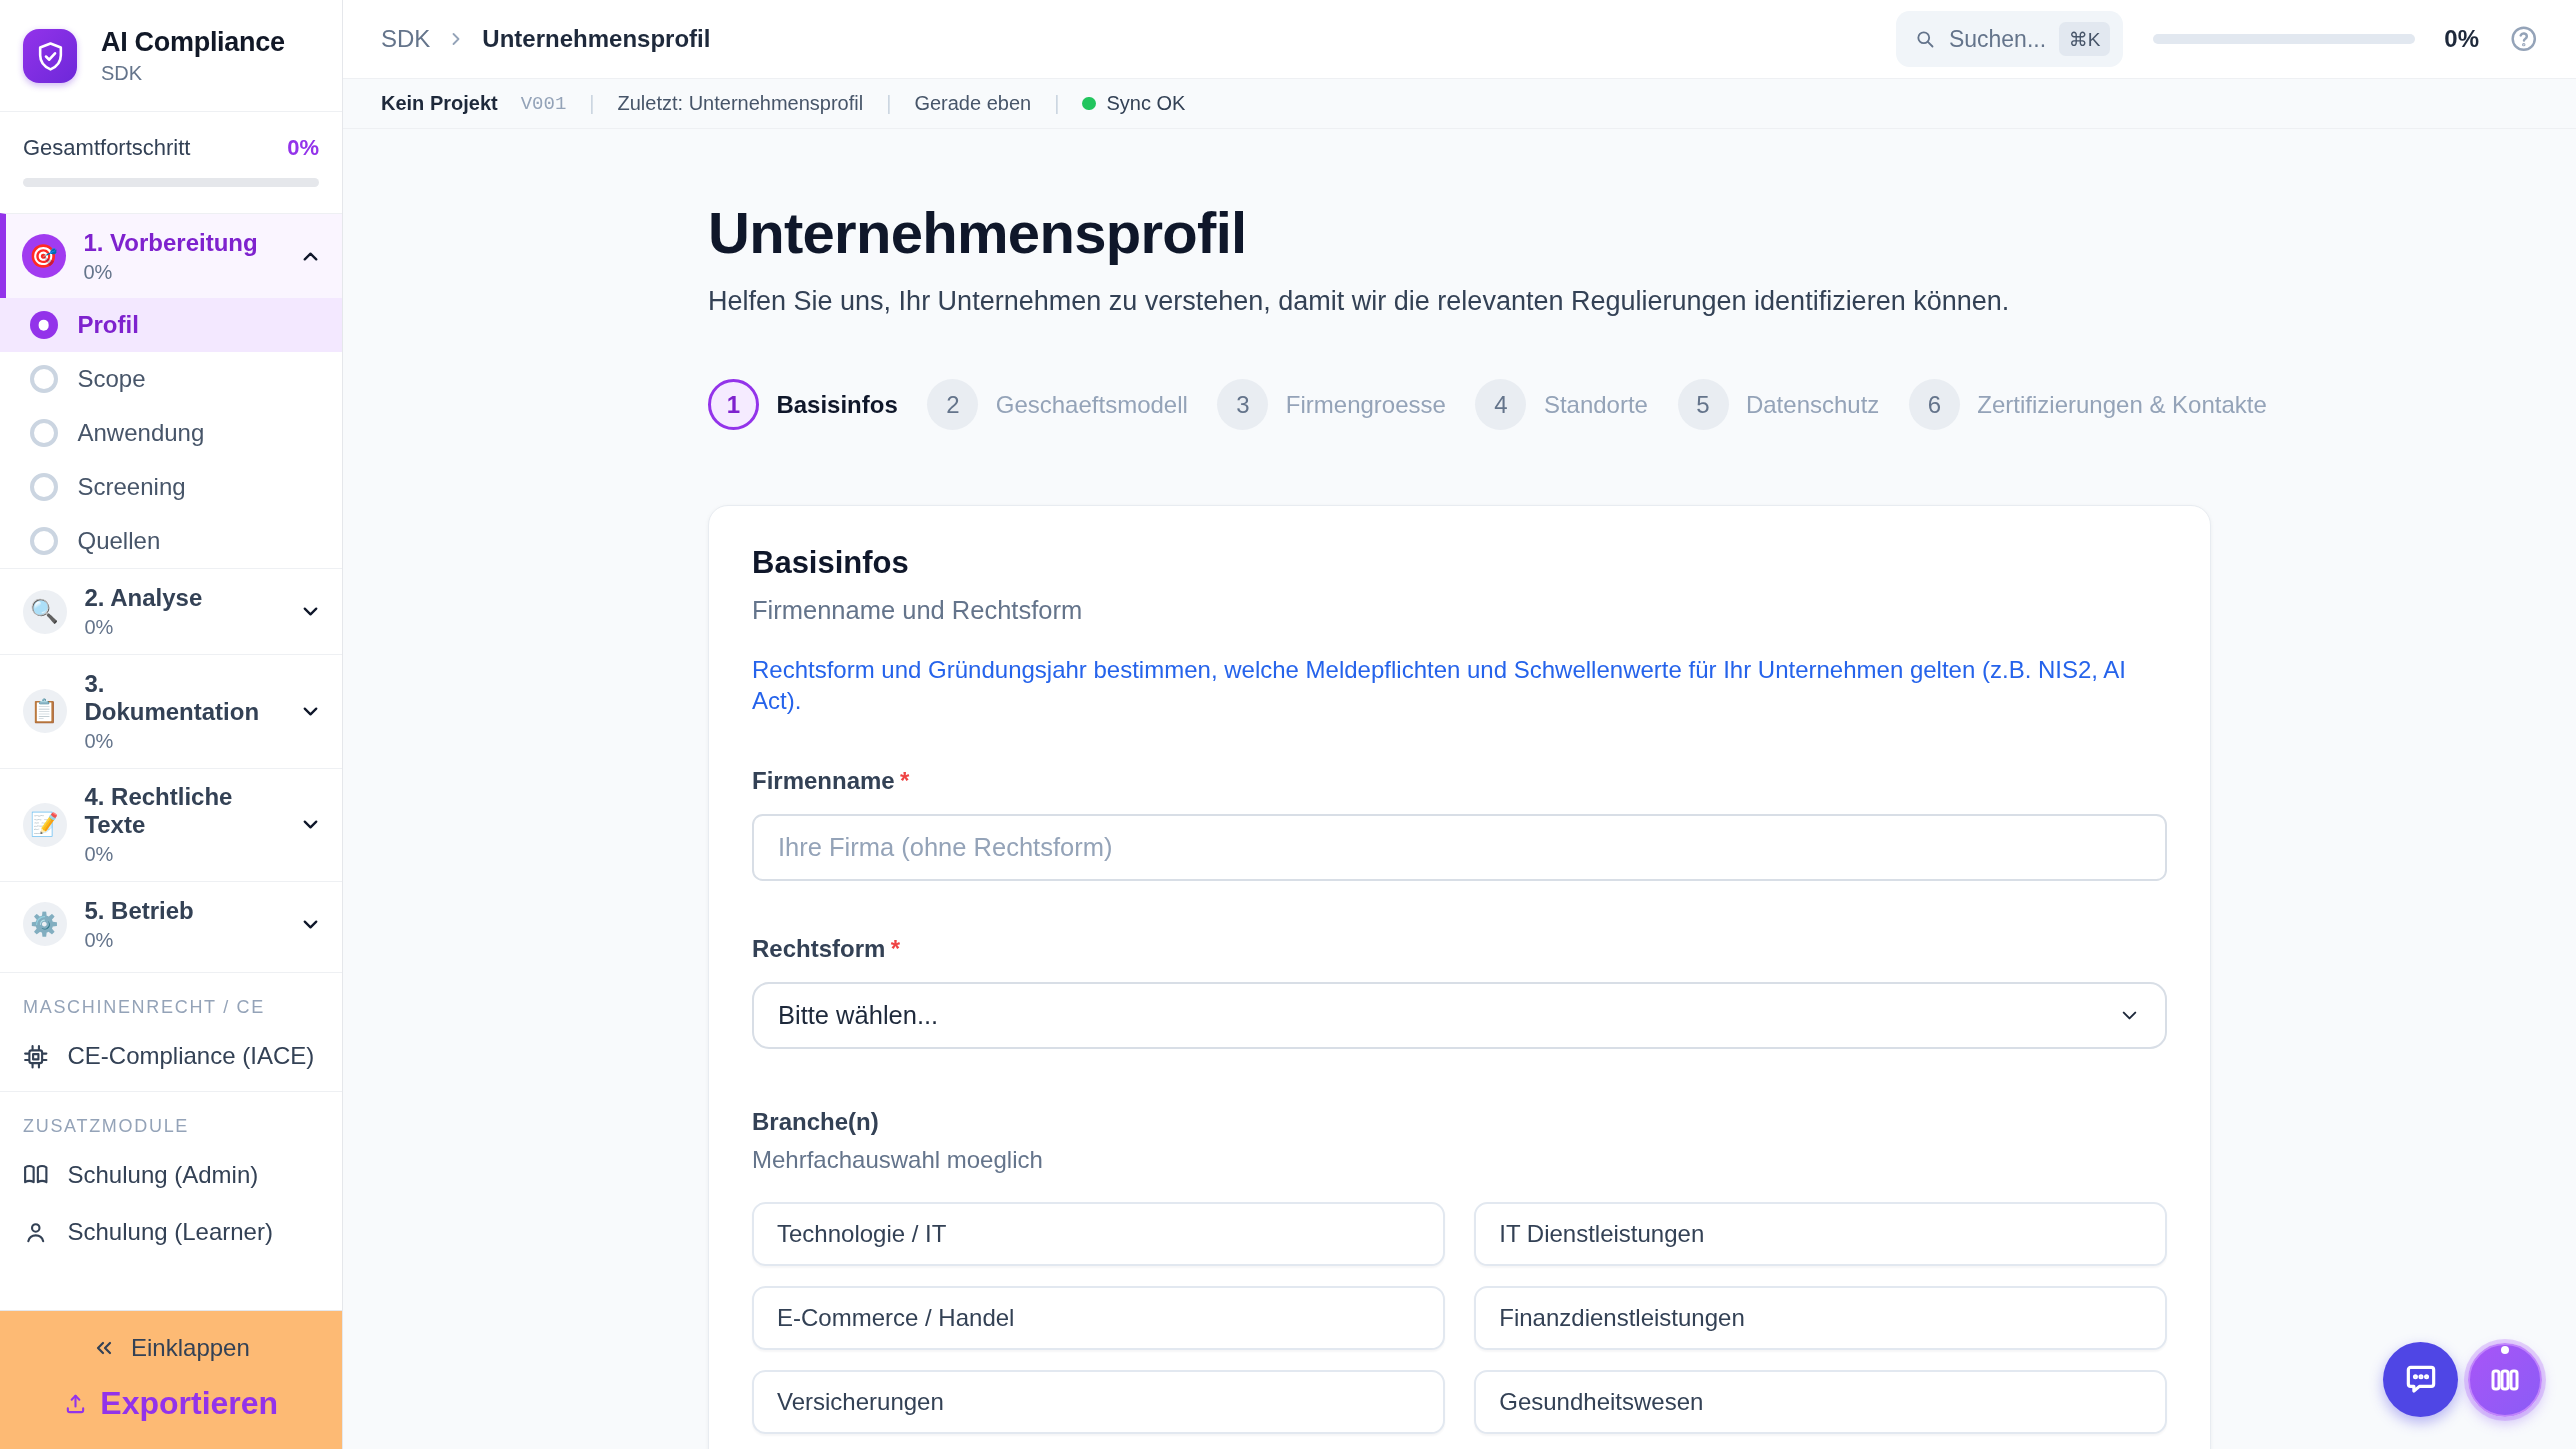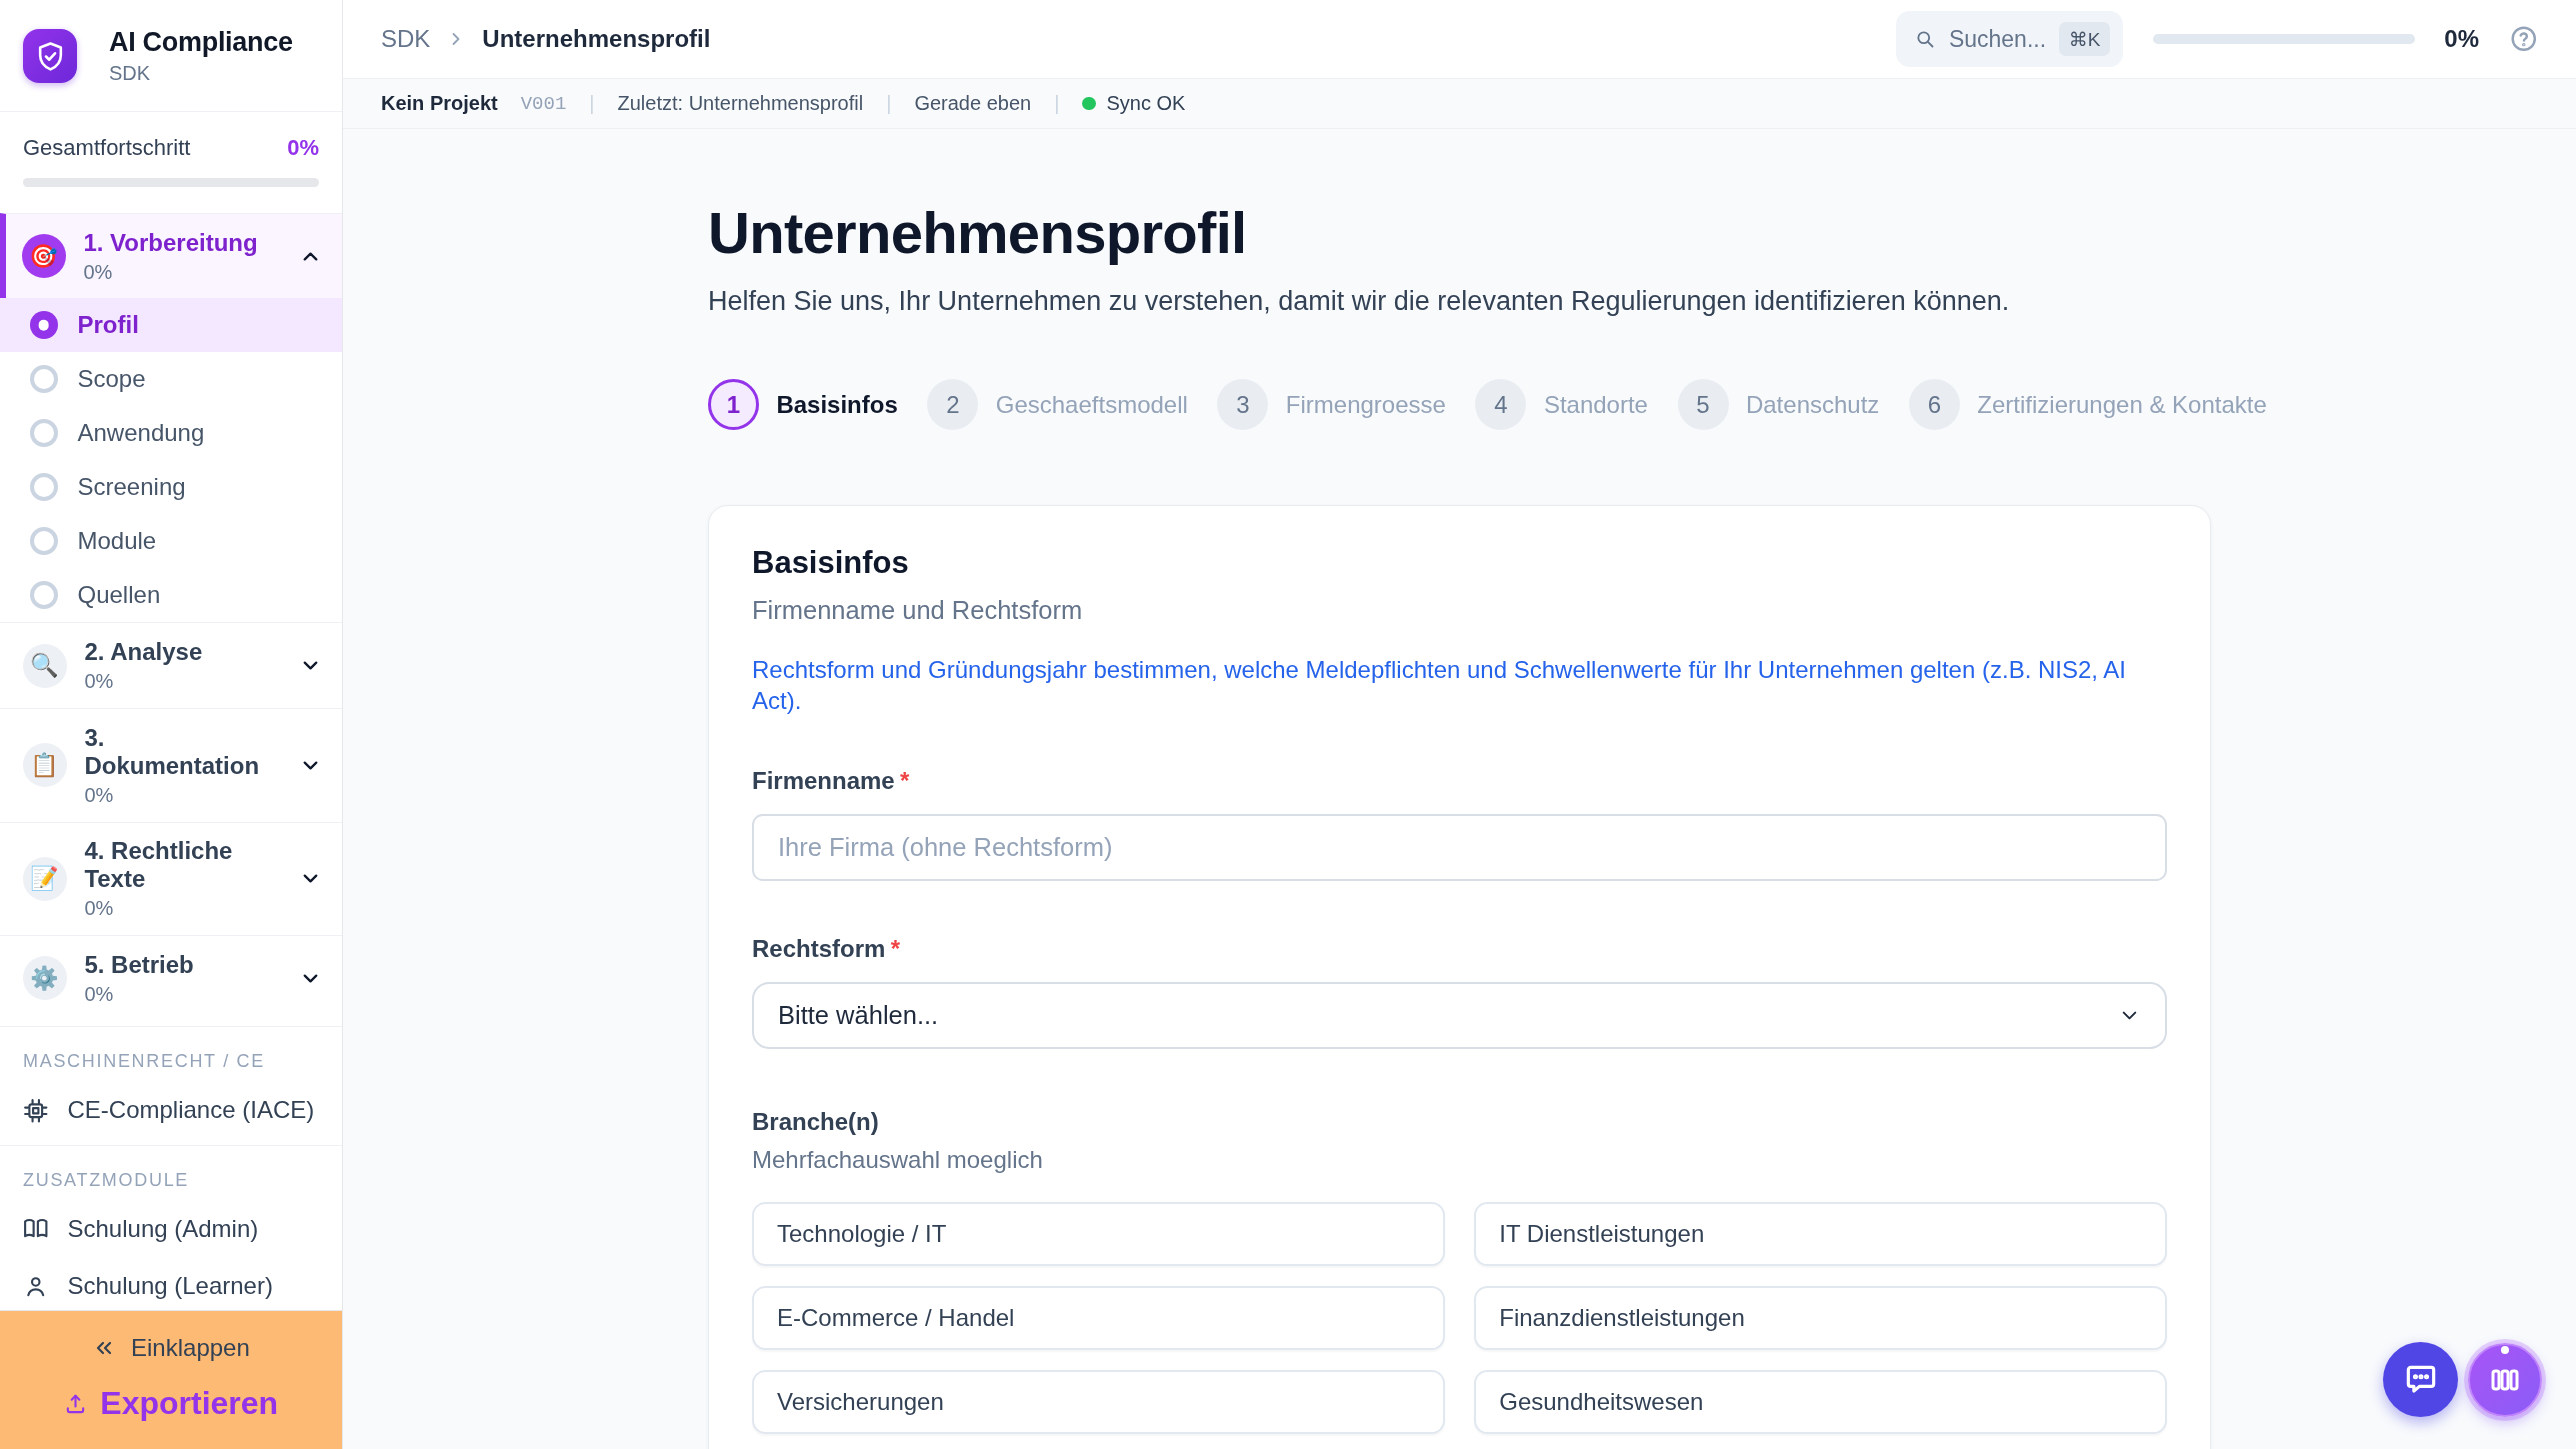--- a/index.html
+++ b/index.html
@@ -6,21 +6,21 @@
   html,body { width:2576px; height:1449px; overflow:hidden; }
   body {
     font-family:"Liberation Sans", sans-serif;
     background:#f8fafc; color:#0f172a; display:flex;
   }
   svg { display:block; }
 
   
   .sidebar { width:343px; min-width:343px; height:1449px; background:#ffffff;
     border-right:1.3px solid #e5e7eb; display:flex; flex-direction:column; }
-  .brand { display:flex; align-items:center; gap:32px; padding:27px 23px 25.5px 23px; }
+  .brand { display:flex; align-items:center; gap:24px; padding:27px 23px 25.5px 23px; }
   .brand-logo { width:54px; height:54px; border-radius:16px;
     background:linear-gradient(135deg,#9333ea,#6d28d9);
     display:flex; align-items:center; justify-content:center;
     box-shadow:0 2.7px 6.7px rgba(109,40,217,.3); }
   .brand-title { font-size:27px; font-weight:bold; color:#111827; letter-spacing:-0.3px; }
   .brand-sub { font-size:20px; color:#64748b; margin-top:4px; }
 
   .progress-block { border-top:1.3px solid #eef0f3; padding:23px 23px 25.5px 23px;text-align:right; }
   .progress-row { display:flex; justify-content:space-between; align-items:center; }
   .progress-label { font-size:22px; color:#334155; }
@@ -197,24 +197,20 @@
         <span class="radio"></span>
         <span class="subitem-label">Scope</span>
       </div>
       <div class="subitem">
         <span class="radio"></span>
         <span class="subitem-label">Anwendung</span>
       </div>
       <div class="subitem">
         <span class="radio"></span>
         <span class="subitem-label">Screening</span>
-      </div>
-      <div class="subitem">
-        <span class="radio"></span>
-        <span class="subitem-label">Module</span>
       </div>
       <div class="subitem">
         <span class="radio"></span>
         <span class="subitem-label">Quellen</span>
       </div>
     </div>
 
     <div class="phase">
       <div class="phase-icon">
           <span>🔍</span>

